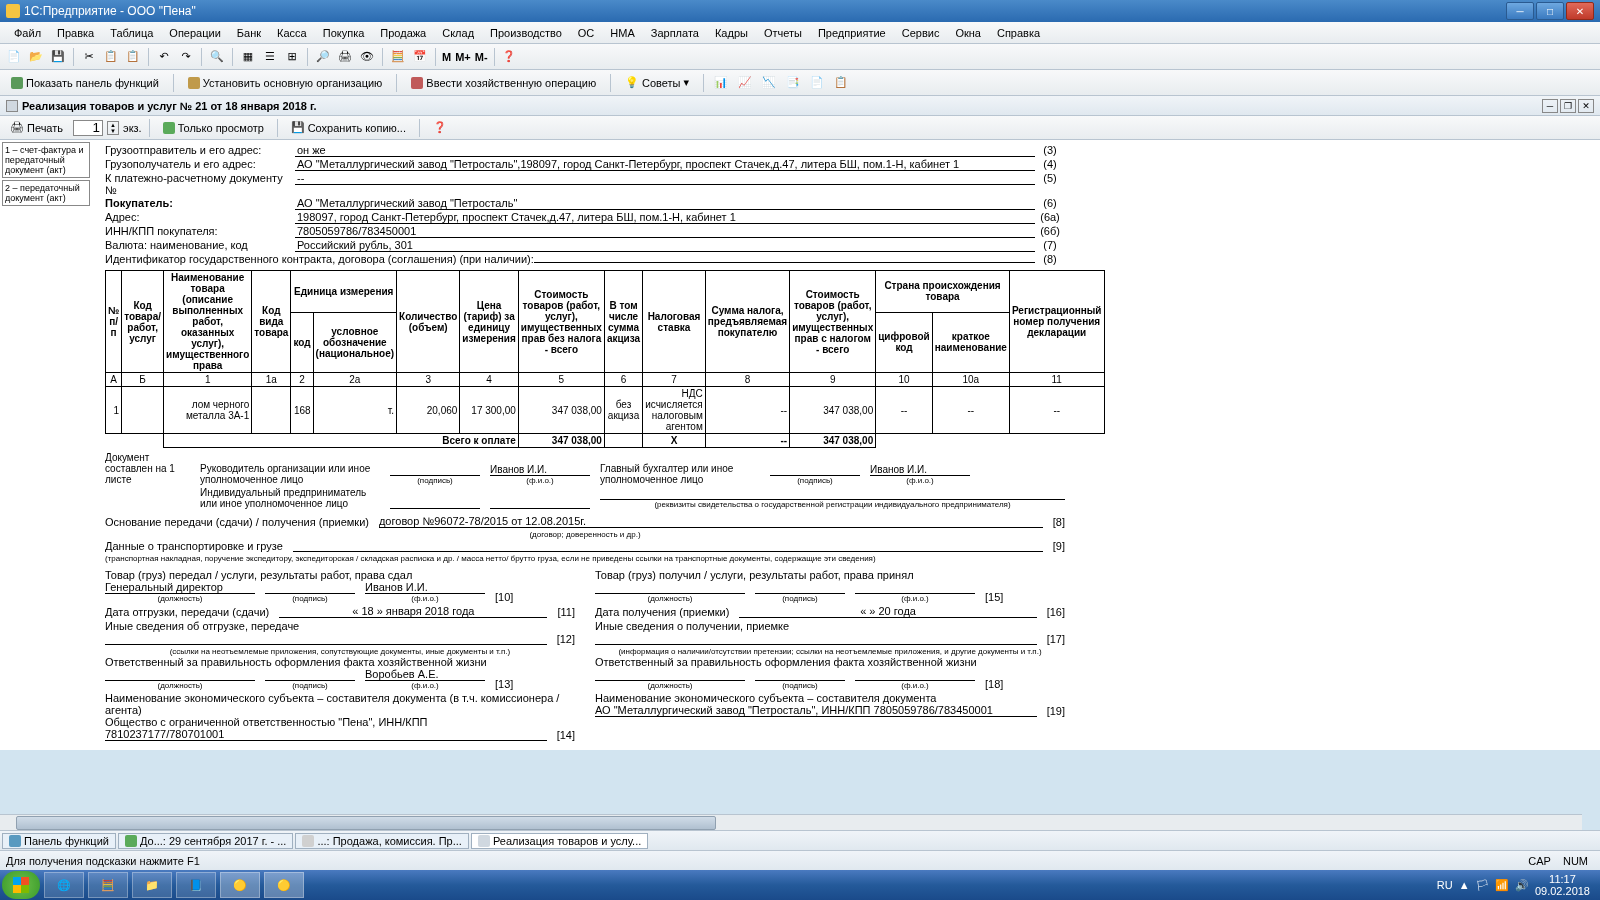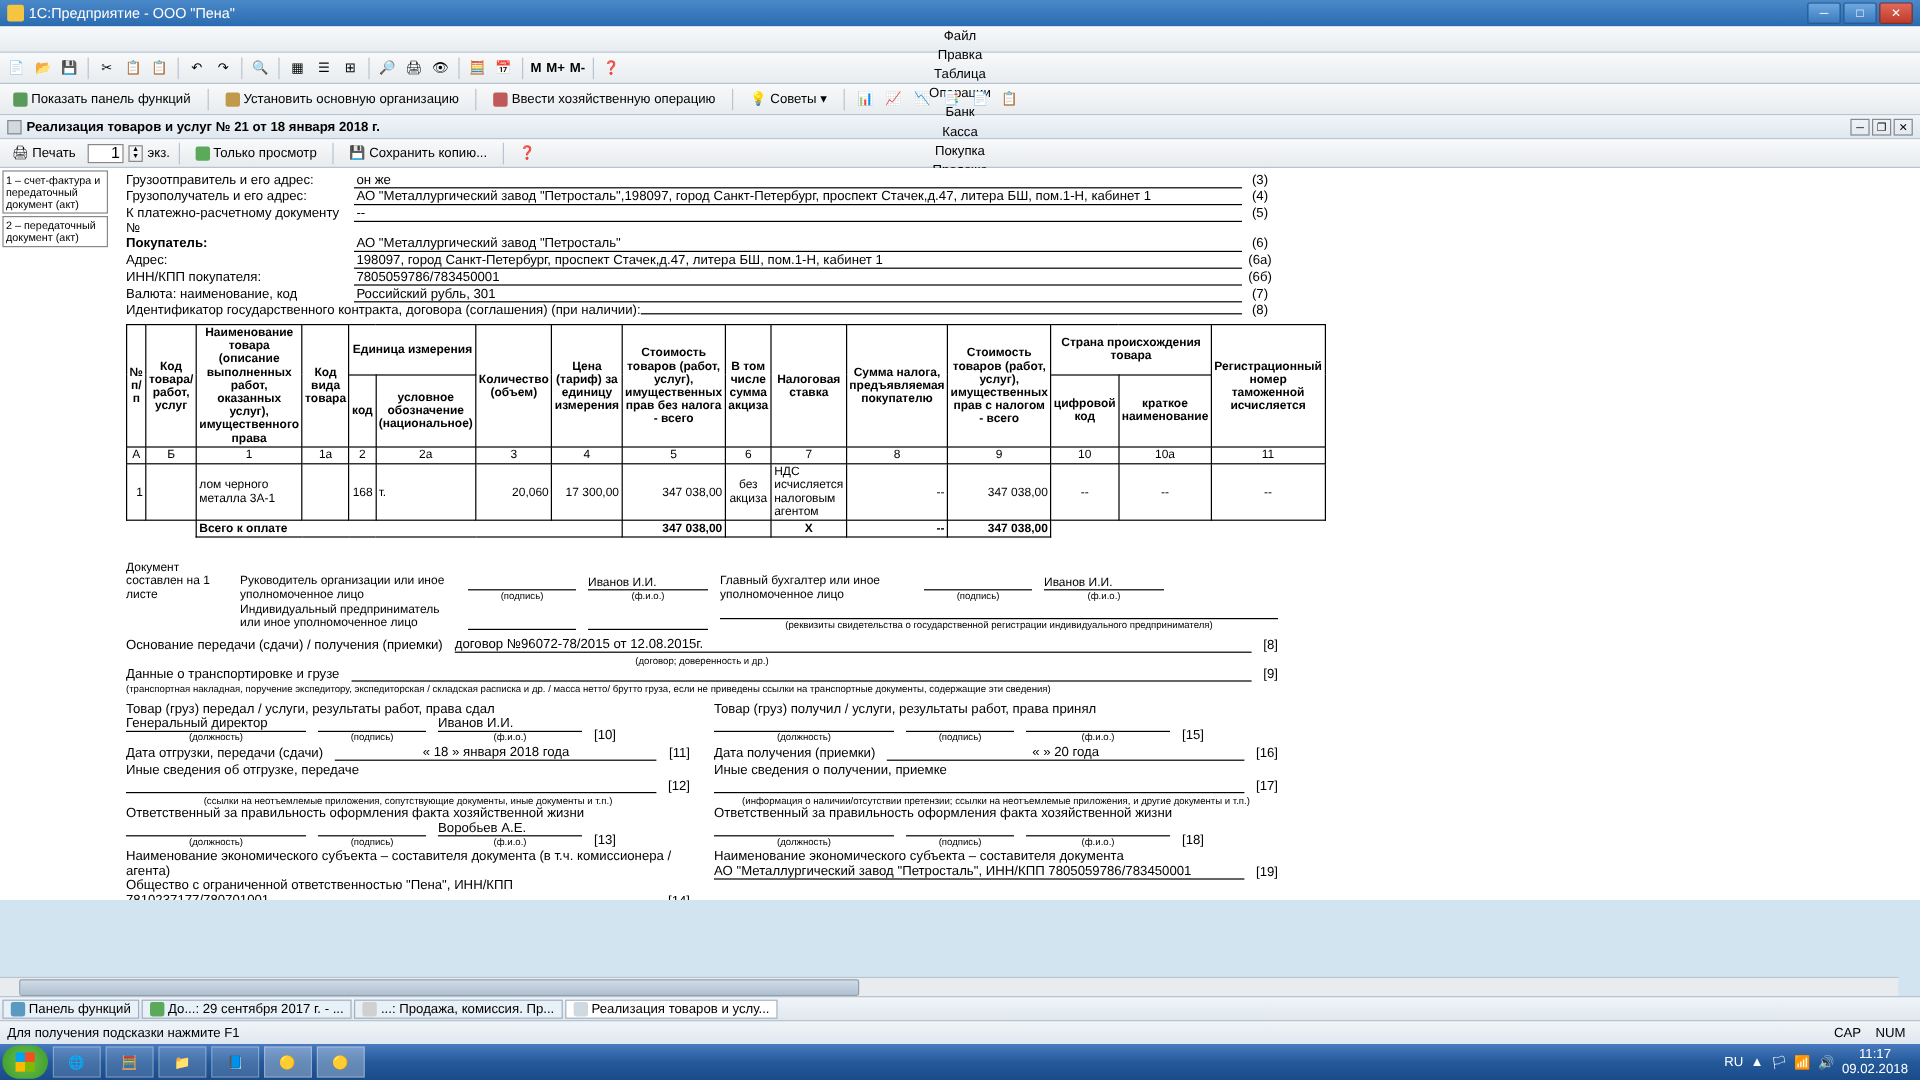--- a/index.html
+++ b/index.html
@@ -3,21 +3,21 @@
 <meta charset="utf-8">
 <style>
 * { box-sizing: border-box; margin: 0; padding: 0; }
 body { font-family: Arial, sans-serif; font-size: 11px; background: #d2e4f0; overflow: hidden; width: 1600px; height: 900px; position: relative; }
 .titlebar { background: linear-gradient(#4a8ac9,#2a6ab0); height: 22px; display: flex; align-items: center; padding: 0 6px; color: #fff; font-size: 12px; }
 .titlebar .icon { width: 14px; height: 14px; background: #f5c542; border-radius: 2px; margin-right: 4px; }
 .titlebar .sp { flex: 1; }
 .winbtns { display: flex; gap: 2px; }
 .winbtn { width: 28px; height: 18px; background: linear-gradient(#6ea8e0,#3a7ac0); border: 1px solid #2a5a90; border-radius: 2px; display: flex; align-items: center; justify-content: center; color: #fff; font-size: 10px; cursor: pointer; }
 .winbtn.close { background: linear-gradient(#e06a5a,#c03a2a); border-color: #902a1a; }
-.menubar { background: linear-gradient(#f8f9fa,#e8ecef); height: 22px; display: flex; align-items: center; padding: 0 6px; border-bottom: 1px solid #b8c4d0; flex-direction: column; }
+.menubar { background: linear-gradient(#f8f9fa,#e8ecef); height: 22px; display: flex; align-items: center; padding: 0 6px; border-bottom: 1px solid #b8c4d0; }
 .menubar span { padding: 2px 8px; cursor: pointer; text-decoration: underline; text-decoration-color: transparent; }
 .toolbar { background: linear-gradient(#f8f9fa,#e8ecef); height: 26px; display: flex; align-items: center; padding: 0 4px; gap: 2px; border-bottom: 1px solid #b8c4d0; }
 .tbtn { width: 20px; height: 20px; border: 1px solid transparent; display: inline-flex; align-items: center; justify-content: center; cursor: pointer; font-size: 11px; }
 .tsep { width: 1px; height: 18px; background: #b8c4d0; margin: 0 3px; }
 .toolbar2 { background: linear-gradient(#f8f9fa,#e8ecef); height: 26px; display: flex; align-items: center; padding: 0 4px; gap: 4px; border-bottom: 1px solid #b8c4d0; }
 .tbtn2 { padding: 2px 6px; display: inline-flex; align-items: center; gap: 3px; cursor: pointer; border: 1px solid transparent; }
 .doctitle { background: linear-gradient(#f0f4f8,#e0e8ef); height: 20px; display: flex; align-items: center; padding: 0 6px; border-bottom: 1px solid #b8c4d0; }
 .doctitle .sp { flex: 1; }
 .doctitle .wb { width: 16px; height: 14px; border: 1px solid #888; margin-left: 2px; font-size: 9px; display: flex; align-items: center; justify-content: center; cursor: pointer; }
 .doctool { background: linear-gradient(#f8f9fa,#e8ecef); height: 24px; display: flex; align-items: center; padding: 0 4px; gap: 4px; border-bottom: 1px solid #b8c4d0; }
@@ -27,23 +27,23 @@
 .leftpanel { position: absolute; left: 2px; top: 2px; width: 88px; font-size: 9px; }
 .leftitem { border: 1px solid #888; padding: 2px; margin-bottom: 2px; cursor: pointer; }
 .main { margin-left: 95px; padding: 4px 10px; width: 980px; }
 .hdrrow { display: flex; align-items: baseline; font-size: 11px; margin-bottom: 1px; }
 .hdrlbl { width: 190px; }
 .hdrval { flex: 1; border-bottom: 1px solid #000; padding: 0 2px; }
 .hdrcode { width: 30px; text-align: center; }
 table.grid { border-collapse: collapse; width: 100%; margin-top: 5px; font-size: 10px; }
 table.grid th, table.grid td { border: 1px solid #000; padding: 1px 2px; text-align: center; vertical-align: middle; }
 table.grid .num { text-align: right; }
-table.grid .txt { text-align: left; }
+table.grid .txt { text-align: right; }
 .totalrow td { font-weight: bold; }
-.sigarea { font-size: 10px; margin-top: 20px; }
+.sigarea { font-size: 10px; margin-top: 4px; }
 .sigrow { display: flex; gap: 10px; align-items: flex-end; margin-bottom: 2px; }
 .sigcell { border-bottom: 1px solid #000; }
 .sigtiny { font-size: 8px; text-align: center; }
 .split { display: flex; gap: 20px; margin-top: 6px; }
 .half { flex: 1; }
 .ul { border-bottom: 1px solid #000; display: inline-block; }
 .status { position: absolute; bottom: 30px; left: 0; right: 0; height: 20px; background: linear-gradient(#f0f4f8,#e0e8ef); border-top: 1px solid #b8c4d0; display: flex; align-items: center; padding: 0 6px; font-size: 11px; }
 .status .sp { flex: 1; }
 .taskbar { position: absolute; left: 0; bottom: 50px; right: 0; height: 20px; background: linear-gradient(#f0f4f8,#e0e8ef); display: flex; align-items: center; padding: 0 2px; gap: 2px; border-top: 1px solid #b8c4d0; }
 .task { padding: 1px 6px; border: 1px solid #a0b0c0; background: #e8f0f8; font-size: 11px; cursor: pointer; display: flex; align-items: center; gap: 3px; }
@@ -235,21 +235,21 @@
         <th rowspan="2" style="width:45px">Код вида товара</th>
         <th colspan="2">Единица измерения</th>
         <th rowspan="2" style="width:45px">Количество (объем)</th>
         <th rowspan="2" style="width:55px">Цена (тариф) за единицу измерения</th>
         <th rowspan="2" style="width:75px">Стоимость товаров (работ, услуг), имущественных прав без налога - всего</th>
         <th rowspan="2" style="width:45px">В том числе сумма акциза</th>
         <th rowspan="2" style="width:60px">Налоговая ставка</th>
         <th rowspan="2" style="width:60px">Сумма налога, предъявляемая покупателю</th>
         <th rowspan="2" style="width:75px">Стоимость товаров (работ, услуг), имущественных прав с налогом - всего</th>
         <th colspan="2">Страна происхождения товара</th>
-        <th rowspan="2" style="width:85px">Регистрационный номер таможенной исчисляется</th>
+        <th rowspan="2" style="width:85px">Регистрационный номер получения декларации</th>
       </tr>
       <tr>
         <th style="width:25px">код</th>
             <th style="width:50px">условное обозначение (национальное)</th>
         <th style="width:30px">цифровой код</th>
             <th style="width:45px">краткое наименование</th>
       </tr>
       <tr>
         <td>А</td>
             <td>Б</td>

